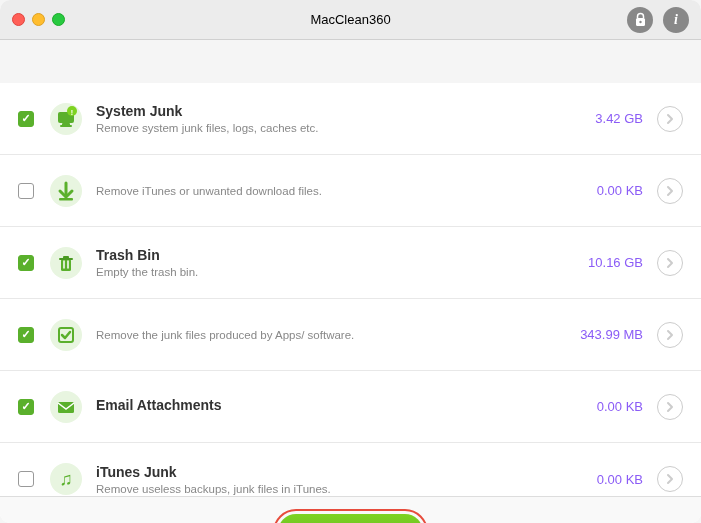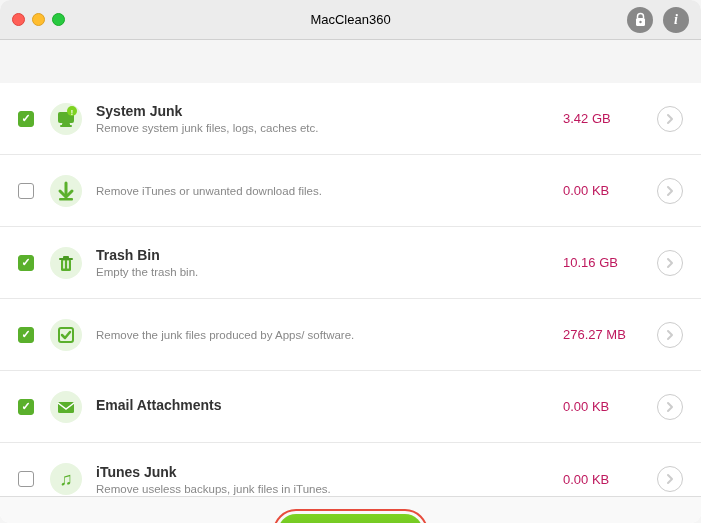--- a/index.html
+++ b/index.html
@@ -146,23 +146,24 @@
       margin-bottom: 3px;
     }
 
     .item-desc {
       font-size: 11.5px;
       color: #888;
     }
 
     .item-size {
       font-size: 13px;
-      color: #be185d;
+      color: #8b5cf6;
       margin-right: 14px;
       min-width: 80px;
+      text-align: right;
     }
 
     .item-arrow {
       width: 26px;
       height: 26px;
       border-radius: 50%;
       border: 1.5px solid #ccc;
       display: flex;
       align-items: center;
       justify-content: center;
@@ -316,21 +317,21 @@
     <div class="item-icon">
       <svg width="36" height="36" viewBox="0 0 36 36">
         <circle cx="18" cy="18" r="16" fill="#e8f5e0"></circle>
         <rect x="11" y="11" width="14" height="14" rx="2" stroke="#5ab02c" stroke-width="2" fill="none"></rect>
         <path d="M14 18 L17 21 L22 15" stroke="#5ab02c" stroke-width="2.5" stroke-linecap="round" stroke-linejoin="round" fill="none"></path>
       </svg>
     </div>
     <div class="item-text">
       <div class="item-desc">Remove the junk files produced by Apps/ software.</div>
     </div>
-    <div class="item-size">276.27 MB</div>
+    <div class="item-size">343.99 MB</div>
     <div class="item-arrow">
       <svg width="10" height="14" viewBox="0 0 10 14" fill="none">
         <path d="M3 3 L7 7 L3 11" stroke="#ccc" stroke-width="2" stroke-linecap="round" stroke-linejoin="round"></path>
       </svg>
     </div>
   </div>
       <div class="list-item">
     <div class="checkbox-area">
       <div class="checkbox checked"></div>
     </div>

